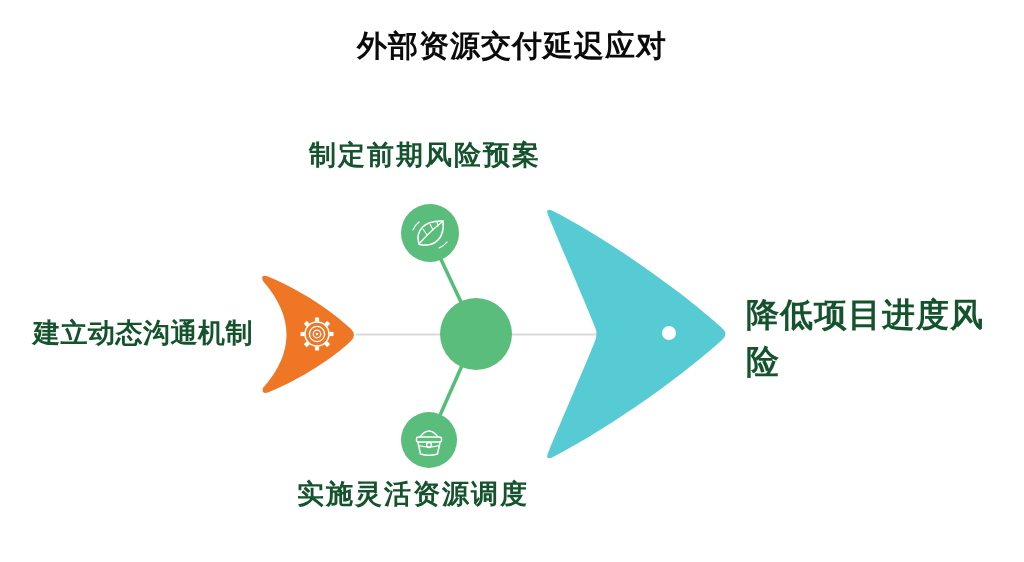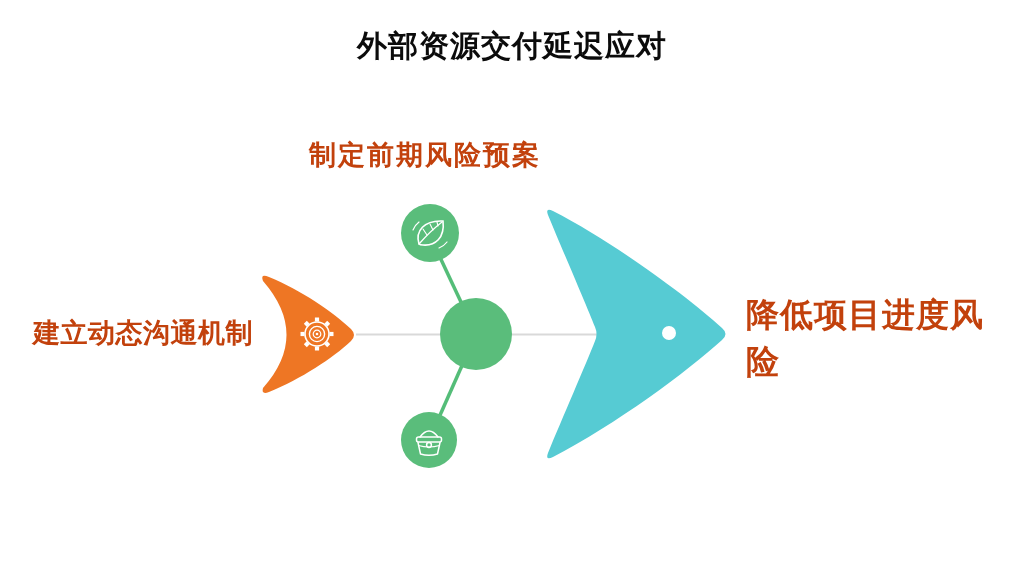--- a/index.html
+++ b/index.html
@@ -21,21 +21,21 @@
     top: 26px; left: 0; right: 0;
     text-align: center;
     font-size: 30px;
     font-weight: 700;
     color: #0b0b0b;
     letter-spacing: 1px;
   }
   .label {
     position: absolute;
     font-weight: 700;
-    color: #c2410c;
+    color: #14532d;
     white-space: nowrap;
   }
   .label-top    { left: 309px; top: 137px; font-size: 27px; letter-spacing: 2px; }
   .label-left   { left: 33px;  top: 315px; font-size: 27px; letter-spacing: 0.5px; }
   .label-bottom { left: 297px; top: 476px; font-size: 27px; letter-spacing: 2px; }
   .label-right  {
     left: 746px; top: 292px;
     width: 238px;
     font-size: 33px;
     line-height: 1.42;
@@ -48,20 +48,21 @@
 <body>
 
 <div class="card">
 
   <h1 class="title">外部资源交付延迟应对</h1>
 
   <div class="label label-top">制定前期风险预案</div>
 
   <div class="label label-left">建立动态沟通机制</div>
 
+  <div class="label label-bottom">实施灵活资源调度</div>
 
   <div class="label label-right">降低项目进度风险</div>
 
   <svg class="fish" width="1024" height="562" viewBox="0 0 1024 562">
 
     <line x1="356" y1="334.5" x2="597" y2="334.5" stroke-width="2" stroke="#d9d9d9"></line>
 
     <line x1="476" y1="334" x2="430" y2="236" stroke-width="3.5" stroke="#54bd78"></line>
     <line x1="476" y1="334" x2="429" y2="440" stroke-width="3.5" stroke="#54bd78"></line>
 

